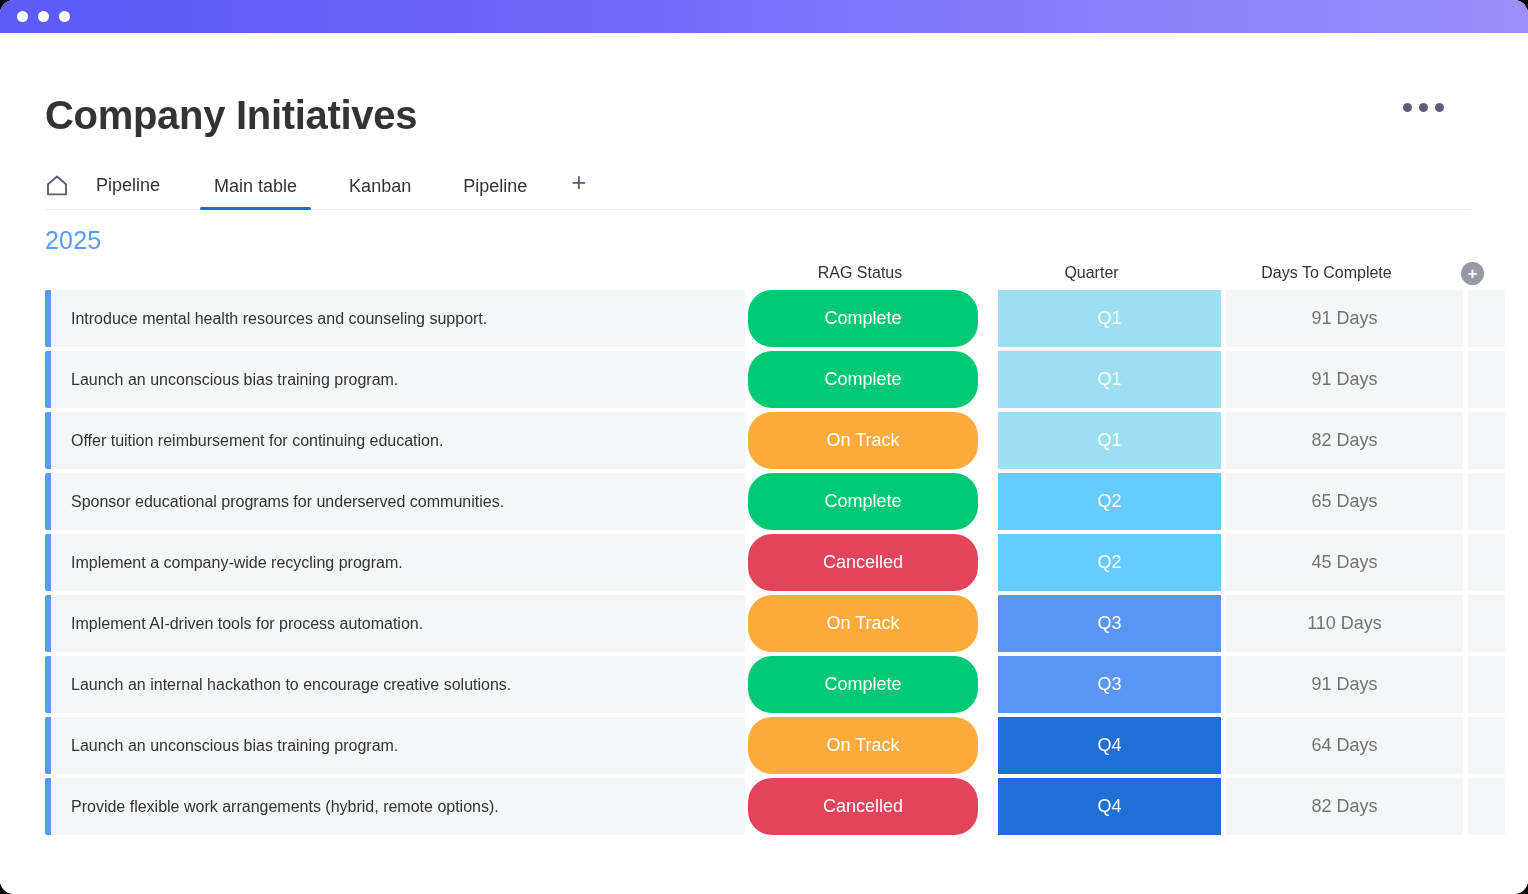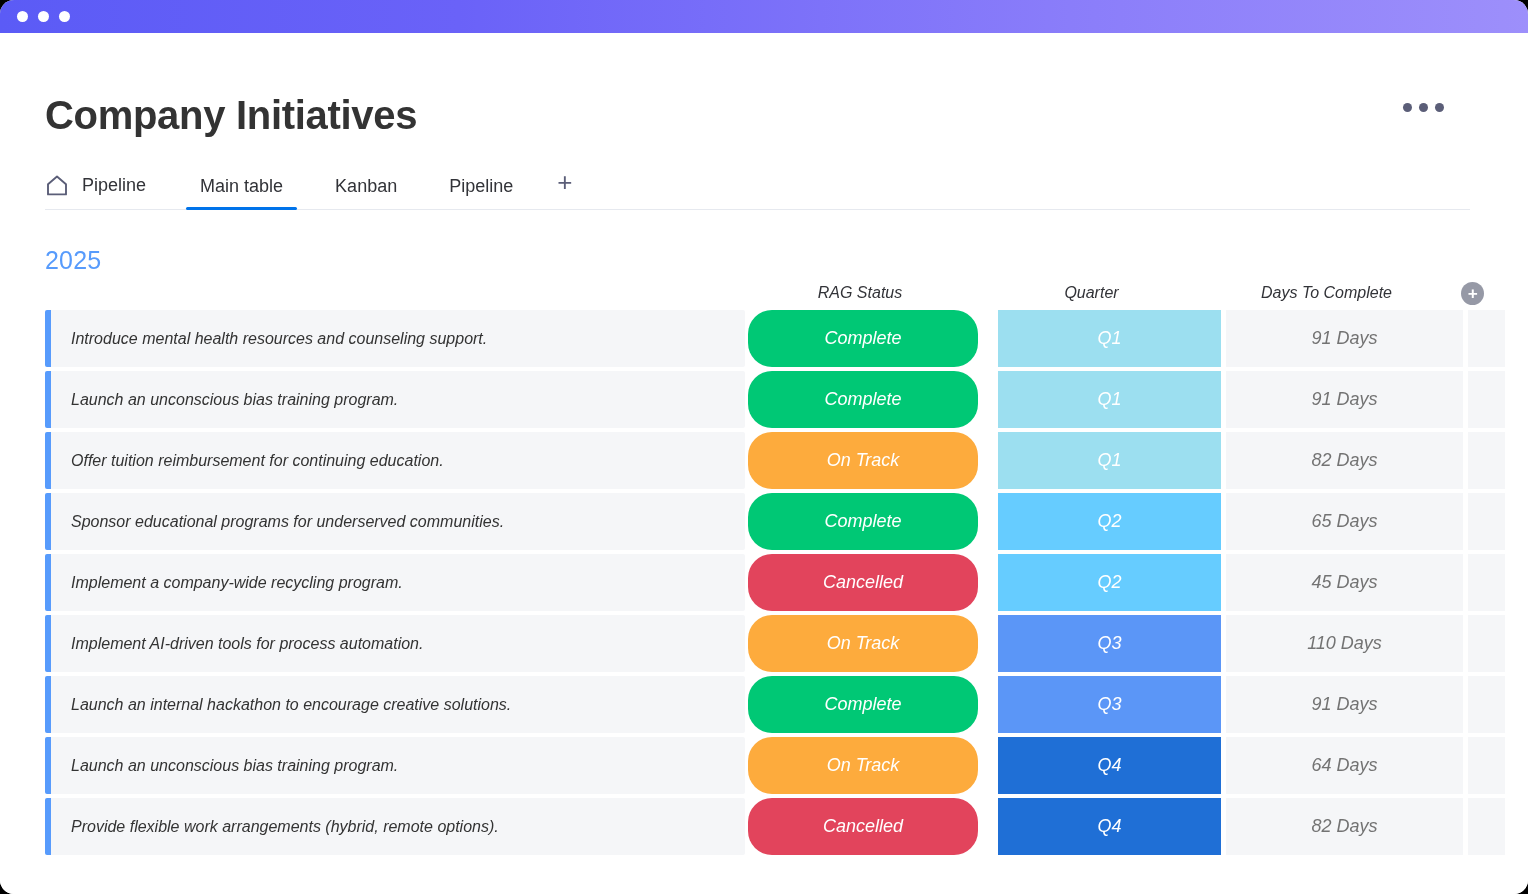--- a/index.html
+++ b/index.html
@@ -65,21 +65,21 @@
     display: flex;
     align-items: flex-end;
     margin-top: 27px;
     border-bottom: 1px solid #e6e9ef;
     height: 46px;
     margin-right: 13px;
   }
   .tab {
     display: flex;
     align-items: center;
-    gap: 13px;
+    gap: 27px;
     font-size: 18px;
     color: #323338;
     padding: 0 14px 12px 14px;
     cursor: pointer;
     position: relative;
     white-space: nowrap;
   }
   .tab:first-child { padding-left: 0; }
   .tab.active { color: #323338; }
   .tab.active::after {
@@ -101,27 +101,27 @@
     cursor: pointer;
     line-height: 1;
     font-weight: 300;
   }
 
   
   .group-label {
     font-size: 25px;
     color: #579bfc;
     font-weight: normal;
-    margin-top: 36px;
+    margin-top: 16px;
     margin-bottom: 4px;
     letter-spacing: 0.2px;
   }
 
   
-  .table { width: 1440px; font-style: italic; }
+  .table { width: 1440px; }
   .col-head {
     display: flex;
     align-items: center;
     height: 28px;
     padding-left: 0;
   }
   .ch-name { width: 700px; flex: 0 0 700px; }
   .ch-rag  { width: 230px; flex: 0 0 230px; text-align: center; }
   .ch-q    { width: 223px; flex: 0 0 223px; margin-left: 5px; text-align: center; }
   .ch-days { width: 237px; flex: 0 0 237px; margin-left: 5px; text-align: center; }

